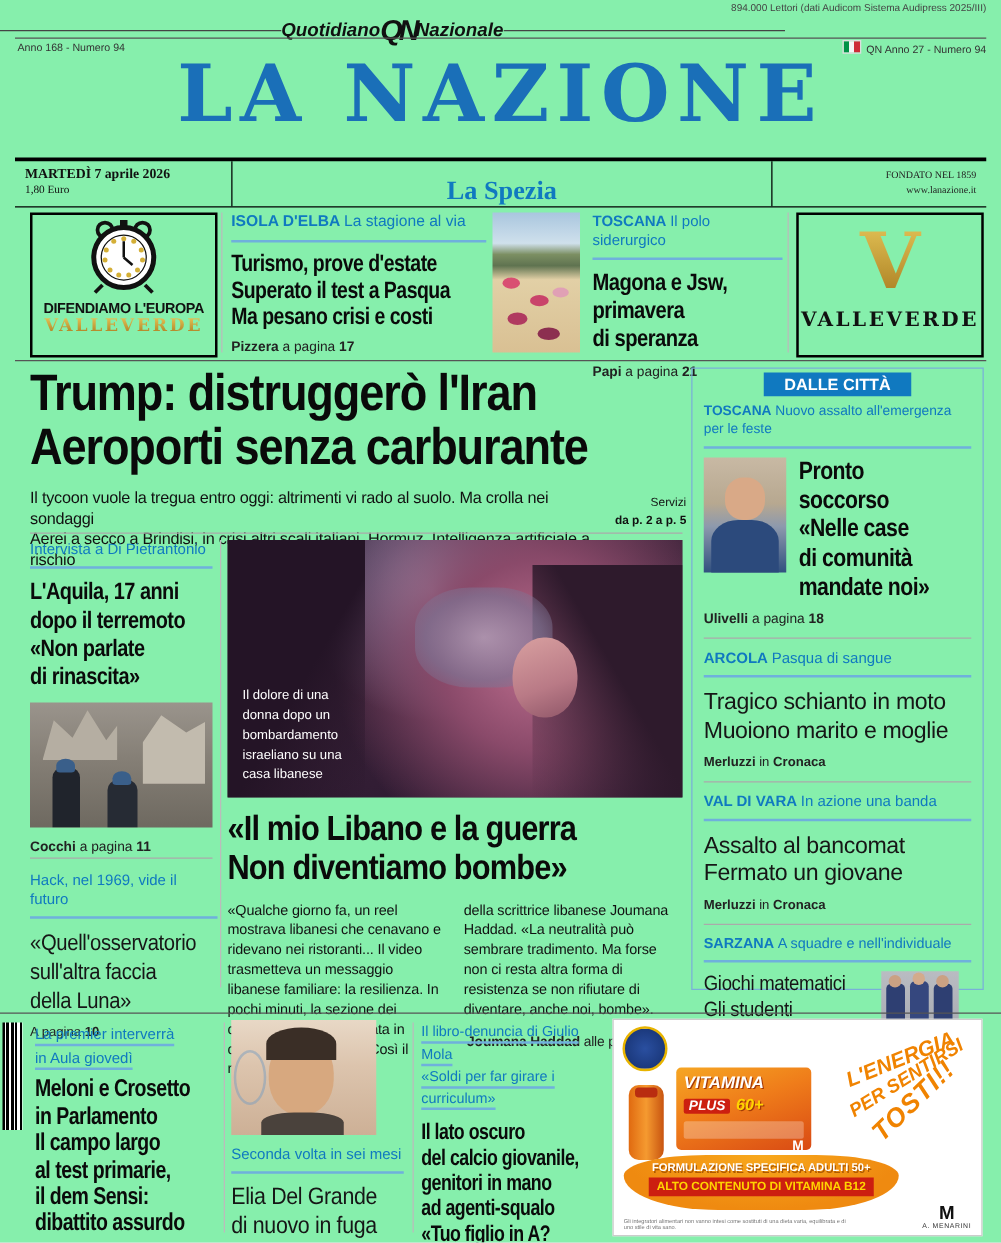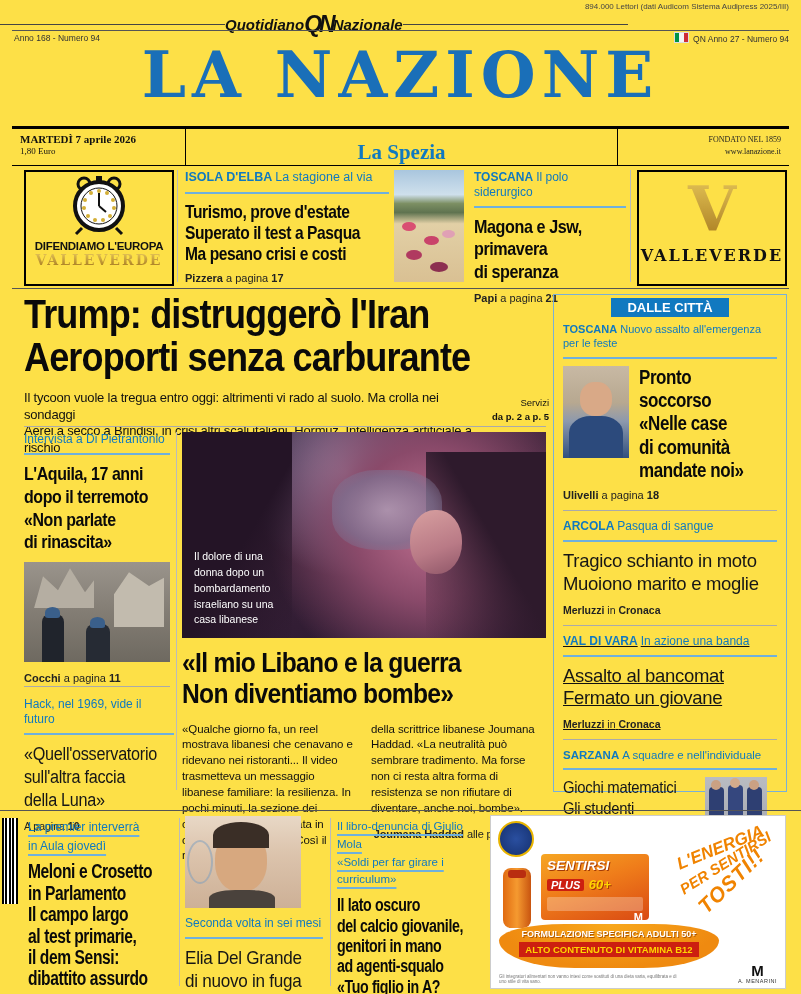--- a/index.html
+++ b/index.html
@@ -1,16 +1,16 @@
 <!DOCTYPE html>
 <html><head>
 <meta charset="utf-8">
 <style>
   html,body{margin:0;padding:0;background:#e8e8e8;}
-  .page{position:relative;width:801px;height:994px;background:#fde047;margin:0 auto;
+  .page{position:relative;width:801px;height:994px;background:#86efac;margin:0 auto;
         font-family:"Liberation Sans",sans-serif;color:#111;overflow:hidden;}
   .abs{position:absolute;}
   .pre{white-space:pre-line;}
   
   .kicker{color:#1079c0;font-size:12.5px;line-height:1.25;}
   .kicker .kb{font-weight:bold;}
   .kicker .kr{margin-left:3px;}
   .krow{border-bottom:2px solid #6fb0dc;padding-bottom:6px;}
   .ku{text-decoration:underline;text-decoration-color:#6fb0dc;text-decoration-thickness:2px;text-underline-offset:4px;line-height:1.55;}
   
@@ -190,21 +190,21 @@
       <div class="hlight" style="margin-top:8px;font-size:18.5px;line-height:1.22;">Tragico schianto in moto
 Muoiono marito e moglie</div>
       <div class="byline" style="margin-top:8px;font-size:10.5px;">
         <span class="bn">Merluzzi</span>
         <span>in</span>
         <span class="bp">Cronaca</span>
       </div>
     </div>
     <div class="lrule" style="margin:9px 9px 0 9px;"></div>
 
-    <div style="padding:8px 9px 0 9px;text-decoration:underline;">
+    <div style="padding:8px 9px 0 9px;">
       <div class="kicker krow" style="font-size:12px;">
         <span class="kb">VAL DI VARA</span><span class="kr">In azione una banda</span>
       </div>
       <div class="hlight" style="margin-top:8px;font-size:18.5px;line-height:1.22;">Assalto al bancomat
 Fermato un giovane</div>
       <div class="byline" style="margin-top:8px;font-size:10.5px;">
         <span class="bn">Merluzzi</span>
         <span>in</span>
         <span class="bp">Cronaca</span>
       </div>
@@ -353,21 +353,21 @@
 Devi pagare»</div>
 
   </div>
 
   <div class="abs" style="top:815px;left:490px;width:294px;height:172px;border:1px solid #ccc;background:#fff;overflow:hidden;">
     <div style="position:absolute;top:5px;left:7px;width:32px;height:32px;border-radius:50%;background:radial-gradient(#2a4fa0,#15306e);border:2px solid #e8b400;"></div>
     <div style="position:absolute;top:52px;left:12px;width:28px;height:60px;border-radius:8px;background:linear-gradient(90deg,#e06a10,#f59a30 50%,#c85410);">
       <div style="width:18px;height:8px;background:#b92d10;margin:2px auto 0;border-radius:3px;"></div>
     </div>
     <div style="position:absolute;top:38px;left:50px;width:108px;height:66px;border-radius:4px;background:linear-gradient(160deg,#f6a623 0%,#ef7c1a 45%,#d94a14 100%);padding:4px 6px;box-sizing:border-box;">
-      <div style="color:#fff;font-weight:bold;font-style:italic;font-size:13.5px;text-shadow:1px 1px 0 #a33a08;">SENTIRSI</div>
+      <div style="color:#fff;font-weight:bold;font-style:italic;font-size:13.5px;text-shadow:1px 1px 0 #a33a08;">VITAMINA</div>
       <div style="margin-top:2px;">
         <span style="background:#cc1f10;color:#fff;font-weight:bold;font-style:italic;font-size:11px;padding:0 4px;border-radius:2px;">PLUS</span>
         <span style="color:#ffd400;font-weight:bold;font-style:italic;font-size:13px;text-shadow:1px 1px 0 #a33a08;">60+</span>
       </div>
       <div style="margin-top:4px;height:14px;background:rgba(255,255,255,.28);border-radius:2px;"></div>
       <div style="text-align:right;color:#fff;font-weight:bold;font-size:11px;">M</div>
     </div>
     <div style="position:absolute;top:22px;right:4px;width:110px;transform:rotate(-18deg);text-align:center;color:#f08300;font-weight:bold;font-style:italic;line-height:1.02;">
       <div style="font-size:17px;transform:rotate(-4deg);">L'ENERGIA</div>
       <div style="font-size:15px;transform:rotate(-14deg);">PER SENTIRSI</div>

